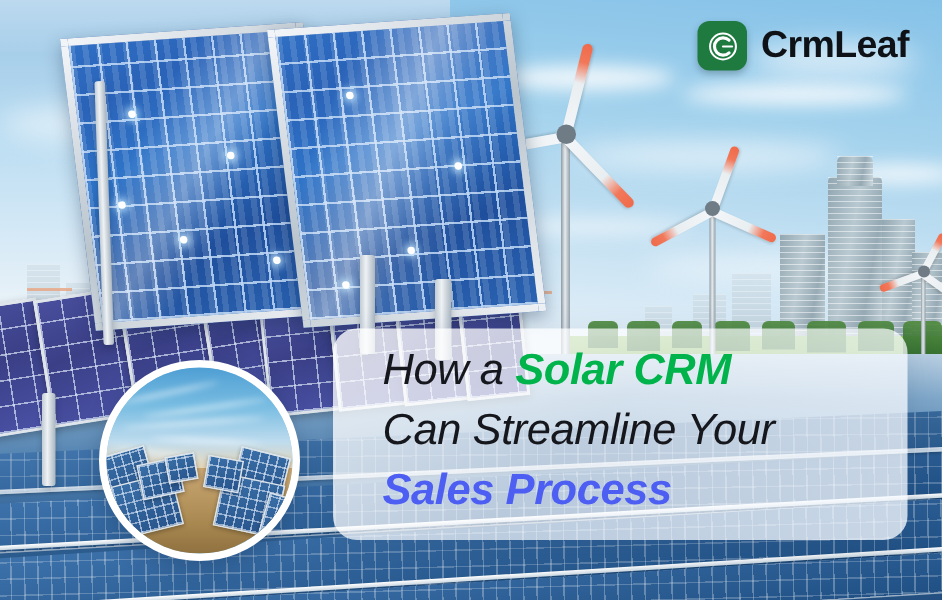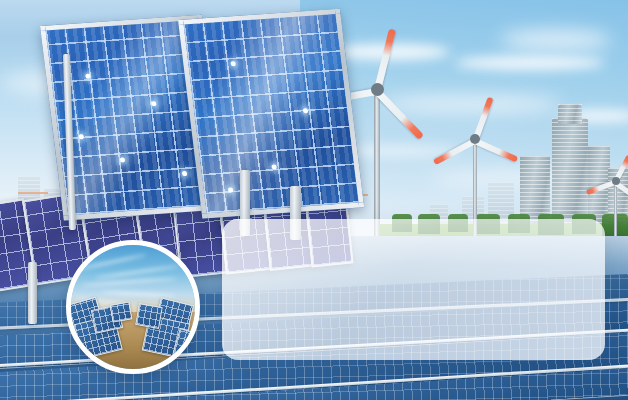--- a/index.html
+++ b/index.html
@@ -214,33 +214,48 @@
       <div class="sparkle" style="left:24px;top:166px;"></div>
     </div>
   </div>
 
   <div class="post" style="left:66px;top:54px;width:7px;height:176px;transform:rotate(-2deg);"></div>
   <div class="post" style="left:240px;top:170px;width:10px;height:66px;"></div>
   <div class="post" style="left:290px;top:186px;width:11px;height:54px;"></div>
 
   <div class="glass"></div>
 
+  <div class="headline">
+    <span class="hl-line"><span>How a </span><span class="hl-accent" style="color:#00b34a;">Solar CRM</span></span>
+    <span class="hl-line">Can Streamline Your</span>
+    <span class="hl-line hl3" style="color:#4d5ef2;">Sales Process</span>
+  </div>
 
   <div class="circ">
     <div class="ci-sky"></div>
     <div class="ci-wisp" style="left:6px;top:16px;width:70px;transform:rotate(-12deg);"></div>
     <div class="ci-wisp" style="left:24px;top:26px;width:84px;transform:rotate(-8deg);"></div>
     <div class="ci-wisp" style="left:10px;top:36px;width:96px;transform:rotate(-4deg);"></div>
     <div class="ci-wisp" style="left:30px;top:48px;width:74px;transform:rotate(3deg);"></div>
     <div class="ci-wisp" style="left:4px;top:56px;width:60px;transform:rotate(7deg);"></div>
     <div class="ci-ground"></div>
     <div class="ci-pan" style="left:-6px;top:56px;width:34px;height:30px;transform:rotate(-16deg);"></div>
     <div class="ci-pan" style="left:6px;top:74px;width:40px;height:34px;transform:rotate(-14deg);"></div>
     <div class="ci-pan" style="left:22px;top:62px;width:26px;height:22px;transform:rotate(-12deg);"></div>
     <div class="ci-pan" style="left:40px;top:58px;width:18px;height:16px;transform:rotate(-10deg);"></div>
     <div class="ci-pan" style="left:86px;top:56px;width:32px;height:28px;transform:rotate(14deg);"></div>
     <div class="ci-pan" style="left:74px;top:74px;width:40px;height:34px;transform:rotate(12deg);"></div>
     <div class="ci-pan" style="left:66px;top:60px;width:22px;height:20px;transform:rotate(10deg);"></div>
     <div class="ci-pan" style="left:104px;top:86px;width:24px;height:30px;transform:rotate(16deg);"></div>
   </div>
 
+  <div class="logo">
+    <div class="logo-mark">
+      <svg width="22" height="22" viewBox="0 0 24 24" aria-hidden="true">
+        <circle cx="12" cy="12" r="9.4" fill="none" stroke="#ffffff" stroke-width="1.5"></circle>
+        <path d="M16.4 7.4A6.3 6.3 0 1 0 16.4 16.6" fill="none" stroke="#ffffff" stroke-width="2.3" stroke-linecap="round"></path>
+        <path d="M12 12 L18.6 12" stroke="#ffffff" stroke-width="1.6" stroke-linecap="round"></path>
+      </svg>
+    </div>
+    <div class="logo-text">CrmLeaf</div>
+  </div>
 
 </div>
 
 </body></html>

